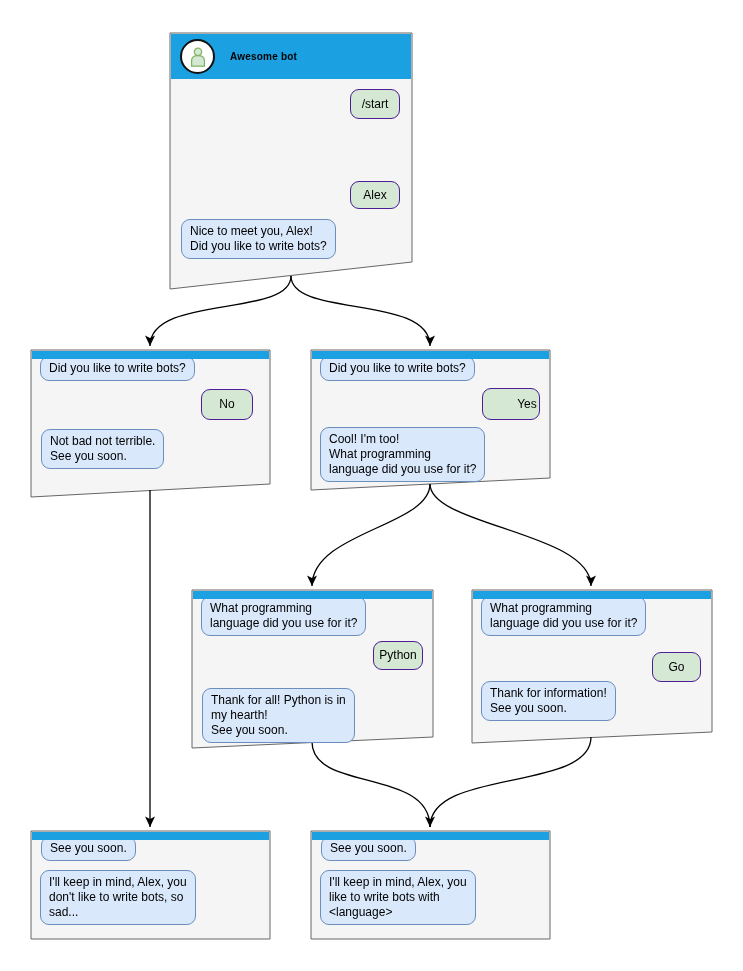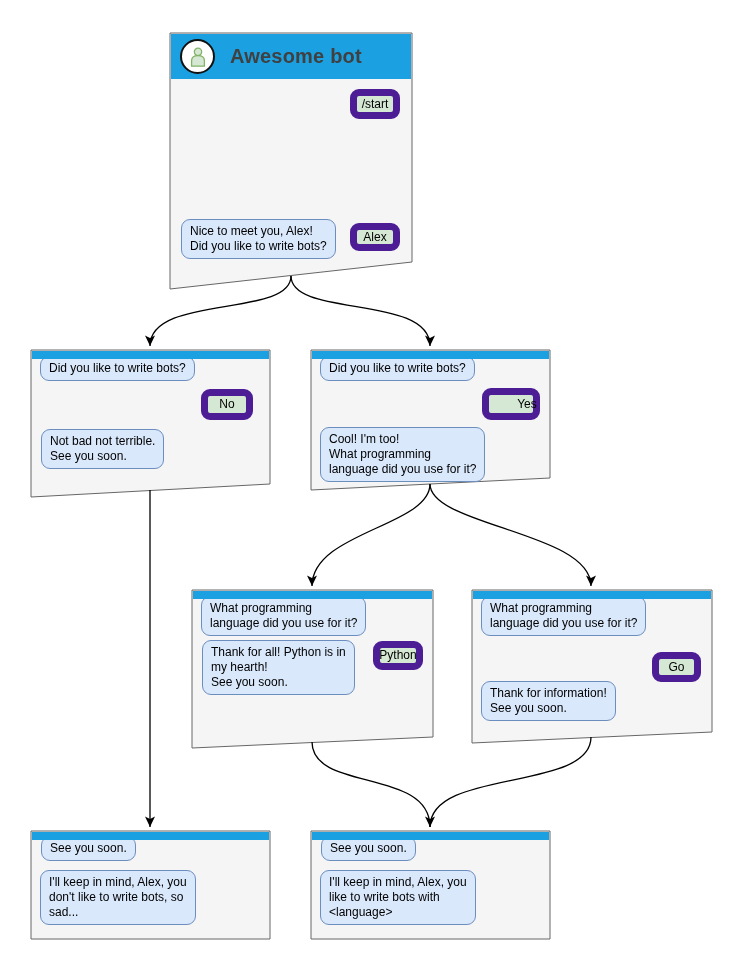--- a/index.html
+++ b/index.html
@@ -8,37 +8,37 @@
     font-family:"Liberation Sans", sans-serif; overflow:hidden;
   }
   svg.layer { position:absolute; left:0; top:0; z-index:0; }
   .cardshape { fill:#f5f5f5; stroke:#666666; stroke-width:1; }
   .conn { fill:none; stroke:#000000; stroke-width:1.3; }
 
   .hdr {
     position:absolute; background:#1ba1e2; z-index:2;
     display:flex; align-items:center; gap:15px; padding-left:9px; box-sizing:border-box;
   }
-  .hdr .title { color:#404040; font-weight:bold; font-size:20px; letter-spacing:.2px; }
+  .hdr .title { color:#000000; font-weight:bold; font-size:10px; letter-spacing:.2px; }
   .avatar {
     width:35px; height:35px; border-radius:50%; background:#ffffff;
     border:2px solid #111111; display:flex; align-items:center; justify-content:center; box-sizing:border-box;
   }
   .strip { position:absolute; height:8px; background:#1ba1e2; z-index:2; }
 
   .bub {
     position:absolute; font-size:12px; line-height:15px; color:#000000;
     border-radius:9px; box-sizing:border-box; z-index:1;
   }
   .bot {
     background:#dae8fc; border:1px solid #6c8ebf;
     padding:4px 8px; white-space:pre; width:max-content;
   }
   .user {
-    background:#d5e8d4; border:7px solid #4c1d95;
+    background:#d5e8d4; border:1px solid #4c1d95;
     display:flex; align-items:center; justify-content:center; text-align:right;
   }
 </style>
 </head>
 <body>
 
 <div class="canvas">
 
   <svg class="layer" width="743" height="971">
     <defs>
@@ -79,39 +79,39 @@
   </div>
 
   <div class="strip" style="left:32px;top:351px;width:237px;"></div>
   <div class="strip" style="left:312px;top:351px;width:237px;"></div>
   <div class="strip" style="left:193px;top:591px;width:239px;"></div>
   <div class="strip" style="left:473px;top:591px;width:238px;"></div>
   <div class="strip" style="left:32px;top:832px;width:237px;"></div>
   <div class="strip" style="left:312px;top:832px;width:237px;"></div>
 
   <div class="bub user" style="left:350px;top:89px;width:50px;height:30px;">/start</div>
-  <div class="bub user" style="left:350px;top:181px;width:50px;height:28px;margin-top:42px;">Alex</div>
+  <div class="bub user" style="left:350px;top:181px;width:50px;height:28px;">Alex</div>
   <div class="bub bot" style="left:181px;top:219px;">Nice to meet you, Alex!
 Did you like to write bots?</div>
 
   <div class="bub bot" style="left:40px;top:356px;">Did you like to write bots?</div>
   <div class="bub user" style="left:201px;top:389px;width:52px;height:31px;">No</div>
   <div class="bub bot" style="left:41px;top:429px;">Not bad not terrible.
 See you soon.</div>
 
   <div class="bub bot" style="left:320px;top:356px;">Did you like to write bots?</div>
   <div class="bub user" style="left:482px;top:388px;width:58px;height:32px;padding-left:32px;">Yes</div>
   <div class="bub bot" style="left:320px;top:427px;">Cool! I'm too!
 What programming
 language did you use for it?</div>
 
   <div class="bub bot" style="left:201px;top:596px;">What programming
 language did you use for it?</div>
   <div class="bub user" style="left:373px;top:641px;width:50px;height:29px;">Python</div>
-  <div class="bub bot" style="left:202px;top:640px;">Thank for all! Python is in
+  <div class="bub bot" style="left:202px;top:688px;">Thank for all! Python is in
 my hearth!
 See you soon.</div>
 
   <div class="bub bot" style="left:481px;top:596px;">What programming
 language did you use for it?</div>
   <div class="bub user" style="left:652px;top:652px;width:49px;height:30px;">Go</div>
   <div class="bub bot" style="left:481px;top:681px;">Thank for information!
 See you soon.</div>
 
   <div class="bub bot" style="left:41px;top:836px;">See you soon.</div>

